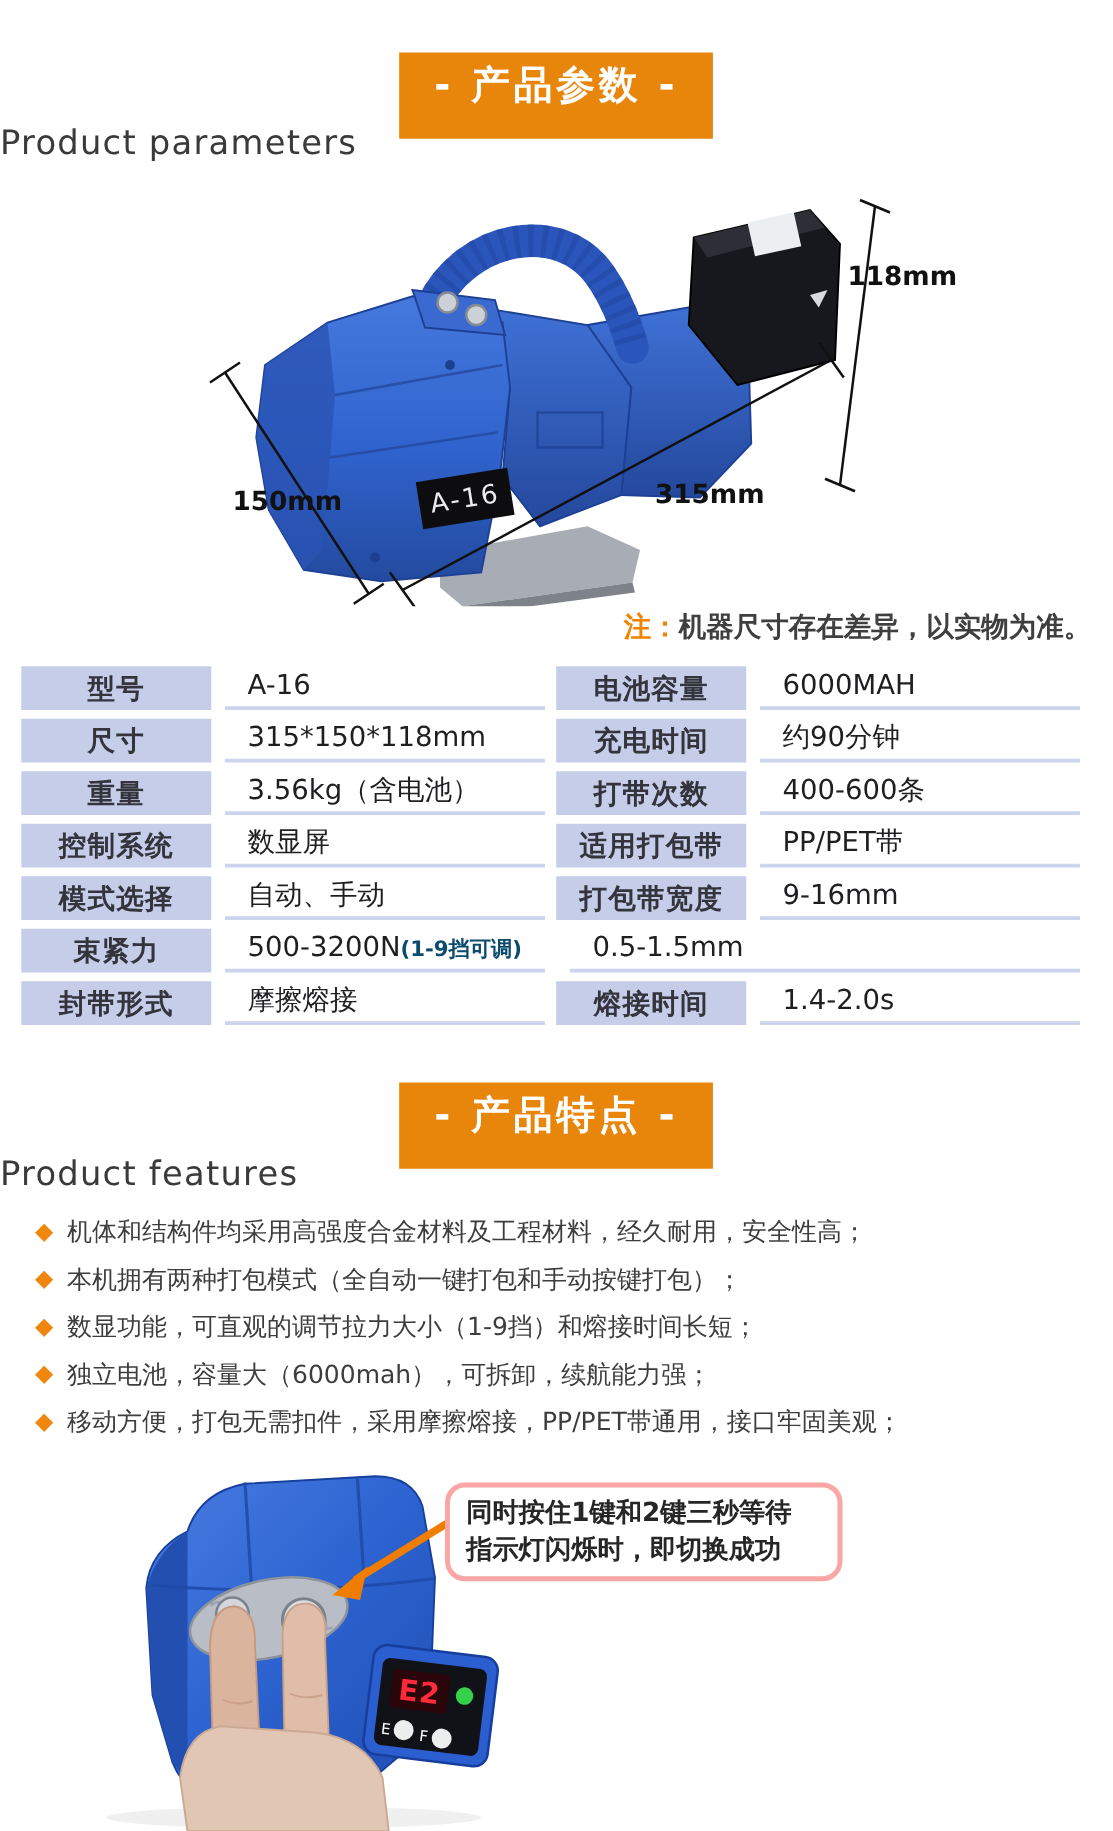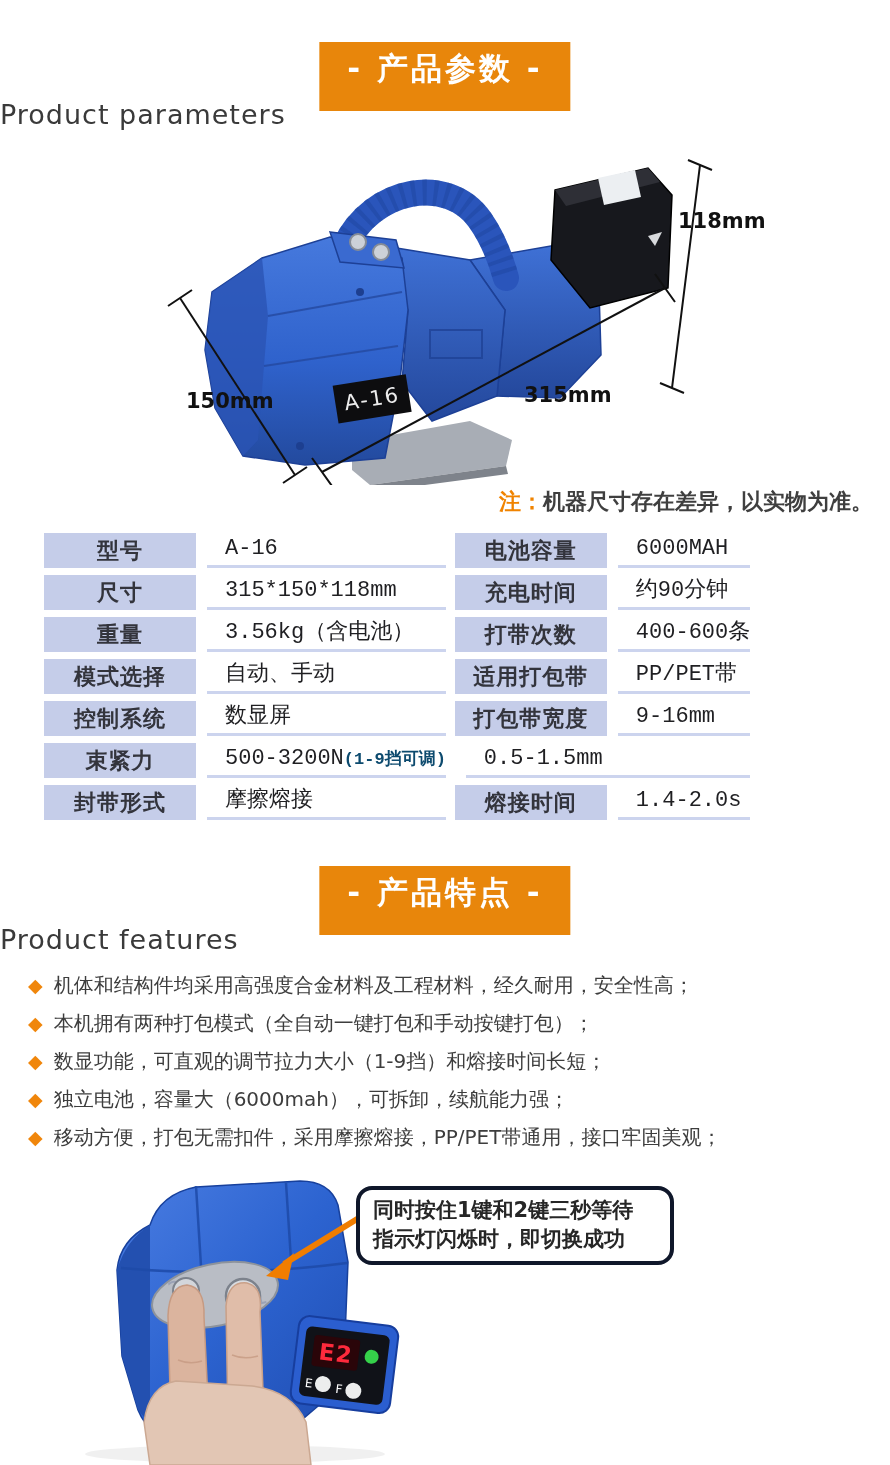--- a/index.html
+++ b/index.html
@@ -11,38 +11,38 @@
     background:#e8860b; color:#fff; font-weight:bold; font-size:31px;
     line-height:53px; height:69px; padding:0 28px; letter-spacing:3px; white-space:nowrap; }
   .banner-sub { position:absolute; left:0; width:100%; text-align:left;
     font-size:27px; color:#3a3a3a; letter-spacing:1px; }
 
   .fig { position:absolute; left:0; }
 
   .note { position:absolute; top:487px; right:17px; font-size:22px; font-weight:bold; color:#3f3f3f; }
   .note .pfx { color:#f08300; }
 
-  .spec-table { position:absolute; top:533px; left:44px; width:847px;
-    display:grid; grid-template-columns:1fr 1fr 1fr; grid-template-rows:repeat(7,35px);
-    grid-auto-flow:column; column-gap:9px; row-gap:7px;font-family:Liberation Mono, monospace; }
+  .spec-table { position:absolute; top:533px; left:17px; width:847px;
+    display:grid; grid-template-columns:1fr 1fr; grid-template-rows:repeat(7,35px);
+    grid-auto-flow:column; column-gap:9px; row-gap:7px; }
   .spec-row { display:flex; align-items:stretch; }
   .spec-label { width:152px; background:#c5cde9; display:flex; align-items:center; justify-content:center;
     font-weight:bold; font-size:22px; color:#33343c; letter-spacing:1px; }
   .spec-value { flex:1; margin-left:11px; border-bottom:3px solid #ccd4ee;
     display:flex; align-items:baseline; padding-left:18px; font-size:22px; color:#1f1f22;
     line-height:32px; white-space:nowrap; }
   .spec-value .sfx { color:#0c4a6e; font-size:17px; font-weight:bold; }
 
   .feature-list { position:absolute; top:972px; left:28px; right:16px; list-style:none; }
   .feature-list li { display:flex; align-items:flex-start; gap:11px; height:28px; margin-bottom:10px;
     font-size:20px; color:#3d3d3d; white-space:nowrap; }
   .feature-list .diamond { color:#f0860b; font-size:19px; line-height:26px; }
 
   .callout { position:absolute; left:356px; top:1186px; width:318px;
-    background:#fff; border:4px solid #0f172a; border-radius:16px;
+    background:#fff; border:4px solid #fca5a5; border-radius:16px;
     padding:6px 13px 7px 13px; font-size:21px; font-weight:bold; color:#262626; line-height:29px;
     white-space:nowrap; z-index:3; }
 
   svg text { font-family:"DejaVu Sans","Liberation Sans",sans-serif; }
 </style>
 </head>
 <body>
 
 <div class="page">
 
@@ -123,26 +123,26 @@
     </div>
     <div class="spec-row">
       <div class="spec-label">尺寸</div>
       <div class="spec-value">315*150*118mm</div>
     </div>
     <div class="spec-row">
       <div class="spec-label">重量</div>
       <div class="spec-value">3.56kg（含电池）</div>
     </div>
     <div class="spec-row">
+      <div class="spec-label">控制系统</div>
+      <div class="spec-value">数显屏</div>
+    </div>
+    <div class="spec-row">
       <div class="spec-label">模式选择</div>
       <div class="spec-value">自动、手动</div>
-    </div>
-    <div class="spec-row">
-      <div class="spec-label">控制系统</div>
-      <div class="spec-value">数显屏</div>
     </div>
     <div class="spec-row">
       <div class="spec-label">束紧力</div>
       <div class="spec-value">
           <span>500-3200N</span>
           <span class="sfx">(1-9挡可调)</span>
         </div>
     </div>
     <div class="spec-row">
       <div class="spec-label">封带形式</div>

